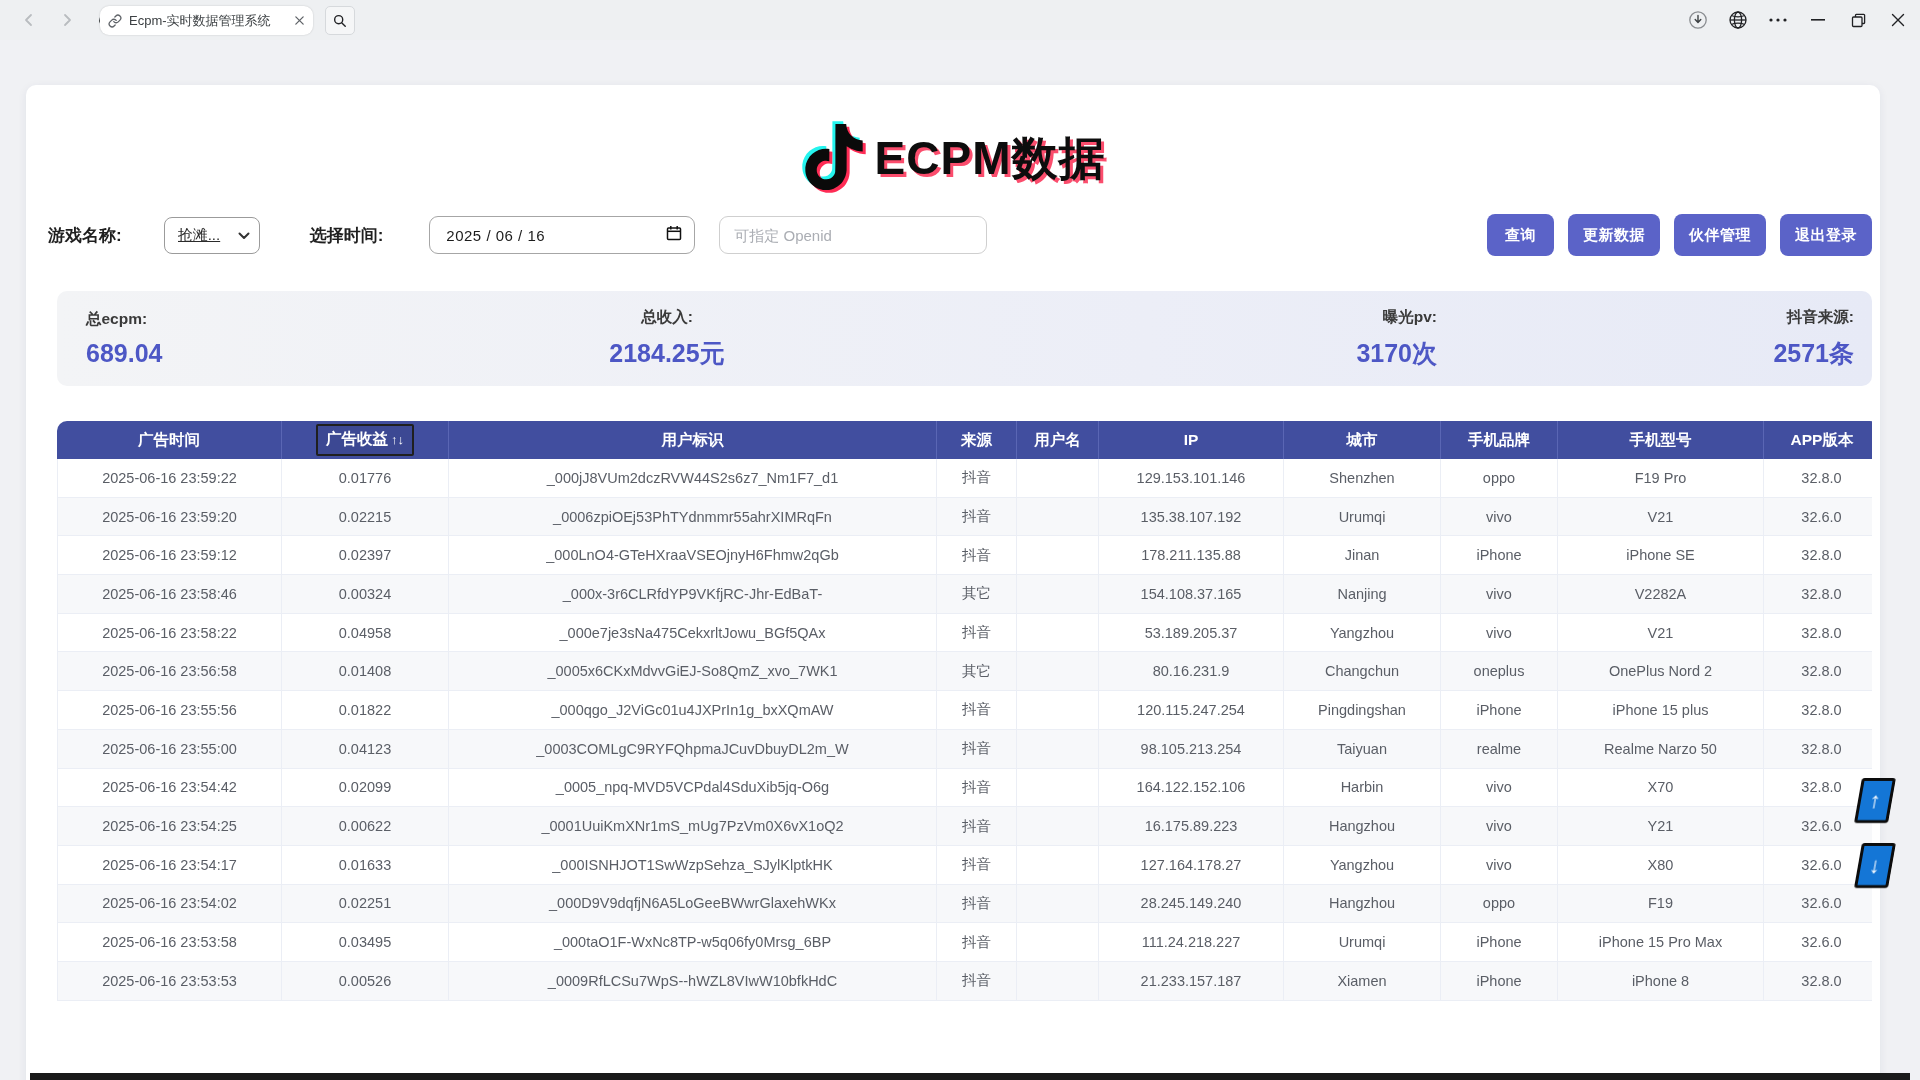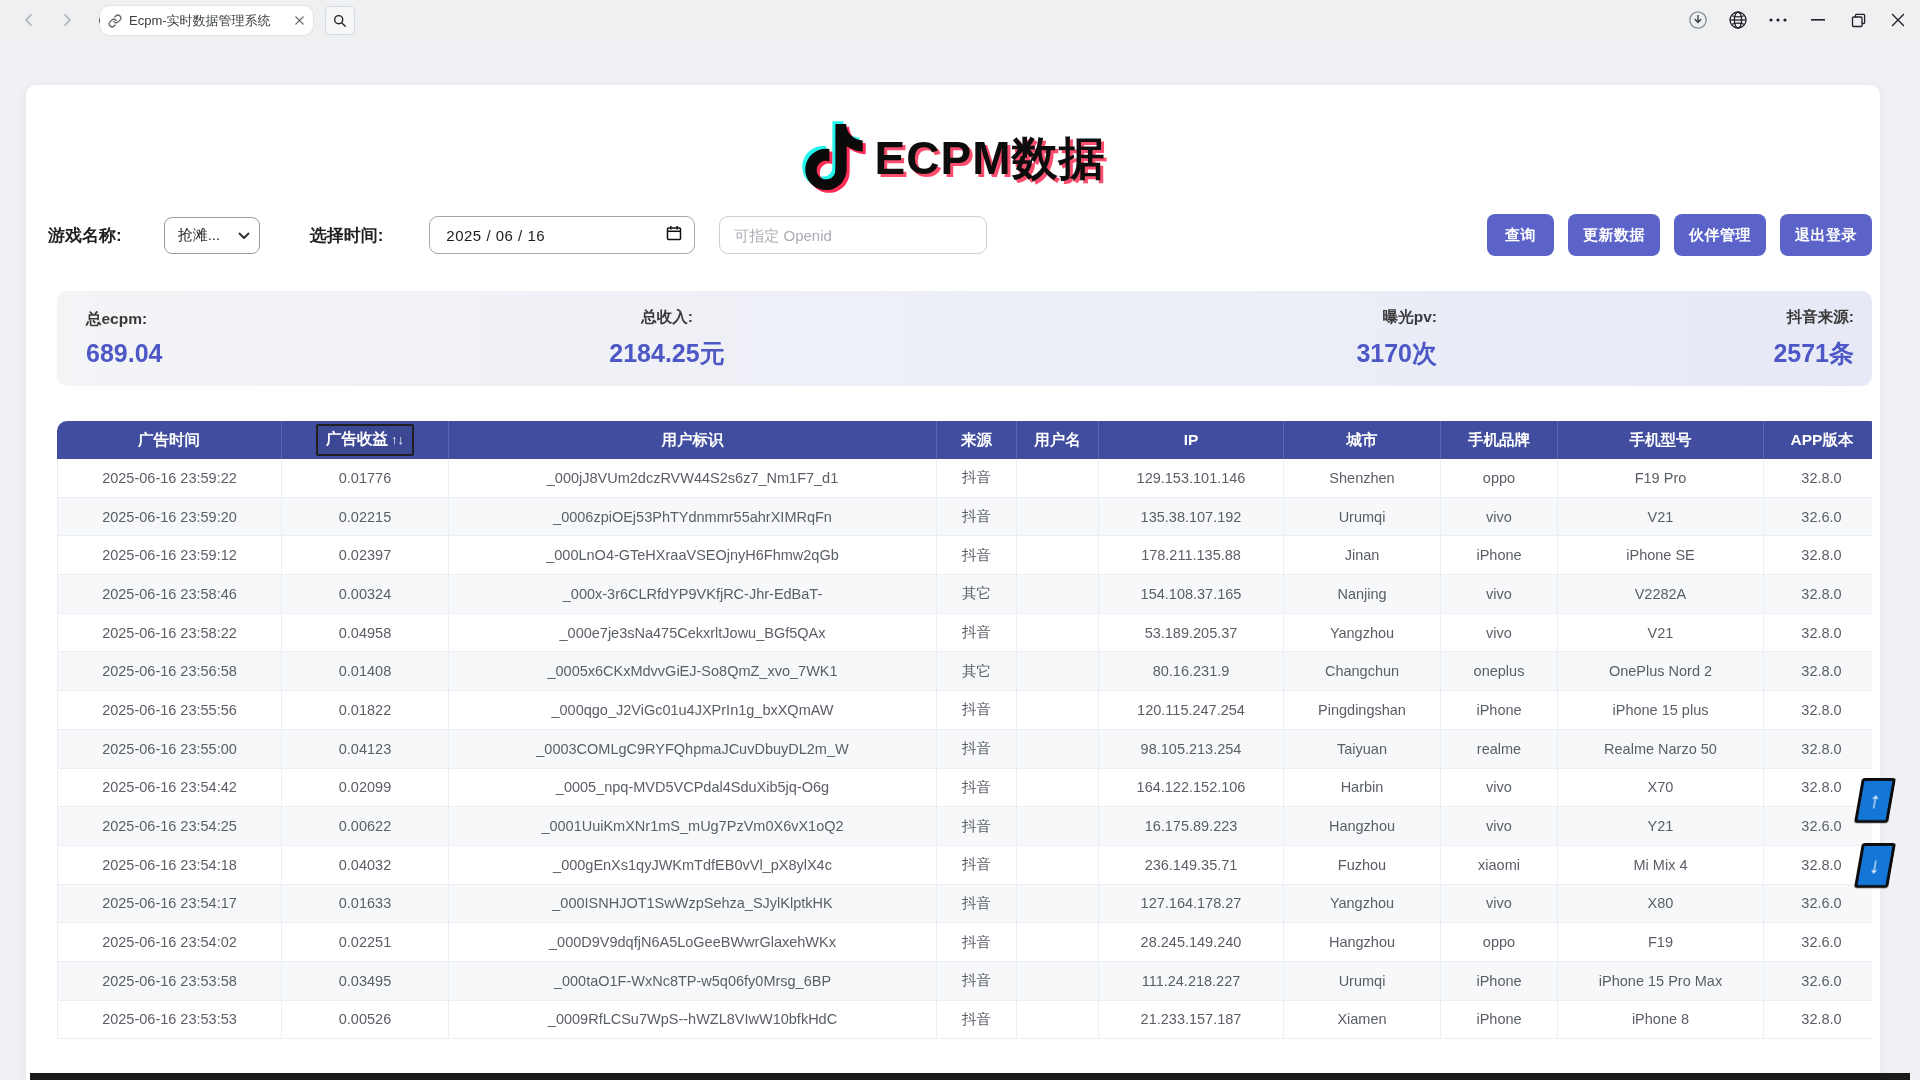--- a/index.html
+++ b/index.html
@@ -31,21 +31,21 @@
   .logo-note { width:66px; height:80px; margin-right:8px; margin-top:-4px; }
   .logo-title { font-size:46px; font-weight:900; color:#0d0d0d; letter-spacing:1px;
     text-shadow:3px 3px 0 #fb4d6d; }
 
   
   .filters { position:absolute; top:130px; left:22px; right:8px; height:40px;
     display:flex; align-items:center; }
   .flabel { font-size:17px; font-weight:bold; color:#1f1f1f; white-space:nowrap; }
   .select { margin-left:42px; width:96px; height:37px; border:1px solid #9b9b9b; border-radius:8px;
     background:#fff; display:flex; align-items:center; padding:0 9px 0 13px; cursor:pointer; }
-  .select-val { flex:1; font-size:15px; color:#2b2b2b; white-space:nowrap; overflow:hidden; }
+  .select-val { flex:1; font-size:15px; color:#2b2b2b; white-space:nowrap; overflow:hidden;text-decoration:underline; }
   .date-label { margin-left:50px; }
   .date-input { margin-left:46px; width:266px; height:38px; border:1px solid #a6a6a6; border-radius:9px;
     background:#fff; display:flex; align-items:center; padding:0 12px 0 16px; }
   .date-val { flex:1; font-size:15px; color:#1c1c1c; letter-spacing:.5px; }
   .openid-input { margin-left:24px; width:268px; height:38px; border:1px solid #cfcfcf; border-radius:9px;
     background:#fff; font-size:15px; color:#333; padding:2px 14px; outline:none;
     font-family:"Liberation Sans", sans-serif; }
   .openid-input::placeholder { color:#aaadb3; }
   .btn-row { margin-left:auto; display:flex; gap:14px; }
   .btn { height:42px; border:none; border-radius:8px; background:#5b63c8; color:#fff;
@@ -392,32 +392,20 @@
     <td>_0001UuiKmXNr1mS_mUg7PzVm0X6vX1oQ2</td>
     <td>抖音</td>
     <td></td>
     <td>16.175.89.223</td>
     <td>Hangzhou</td>
     <td>vivo</td>
     <td>Y21</td>
     <td>32.6.0</td>
   </tr>
             <tr>
-    <td>2025-06-16 23:54:18</td>
-    <td>0.04032</td>
-    <td>_000gEnXs1qyJWKmTdfEB0vVl_pX8ylX4c</td>
-    <td>抖音</td>
-    <td></td>
-    <td>236.149.35.71</td>
-    <td>Fuzhou</td>
-    <td>xiaomi</td>
-    <td>Mi Mix 4</td>
-    <td>32.8.0</td>
-  </tr>
-            <tr>
     <td>2025-06-16 23:54:17</td>
     <td>0.01633</td>
     <td>_000ISNHJOT1SwWzpSehza_SJylKlptkHK</td>
     <td>抖音</td>
     <td></td>
     <td>127.164.178.27</td>
     <td>Yangzhou</td>
     <td>vivo</td>
     <td>X80</td>
     <td>32.6.0</td>

